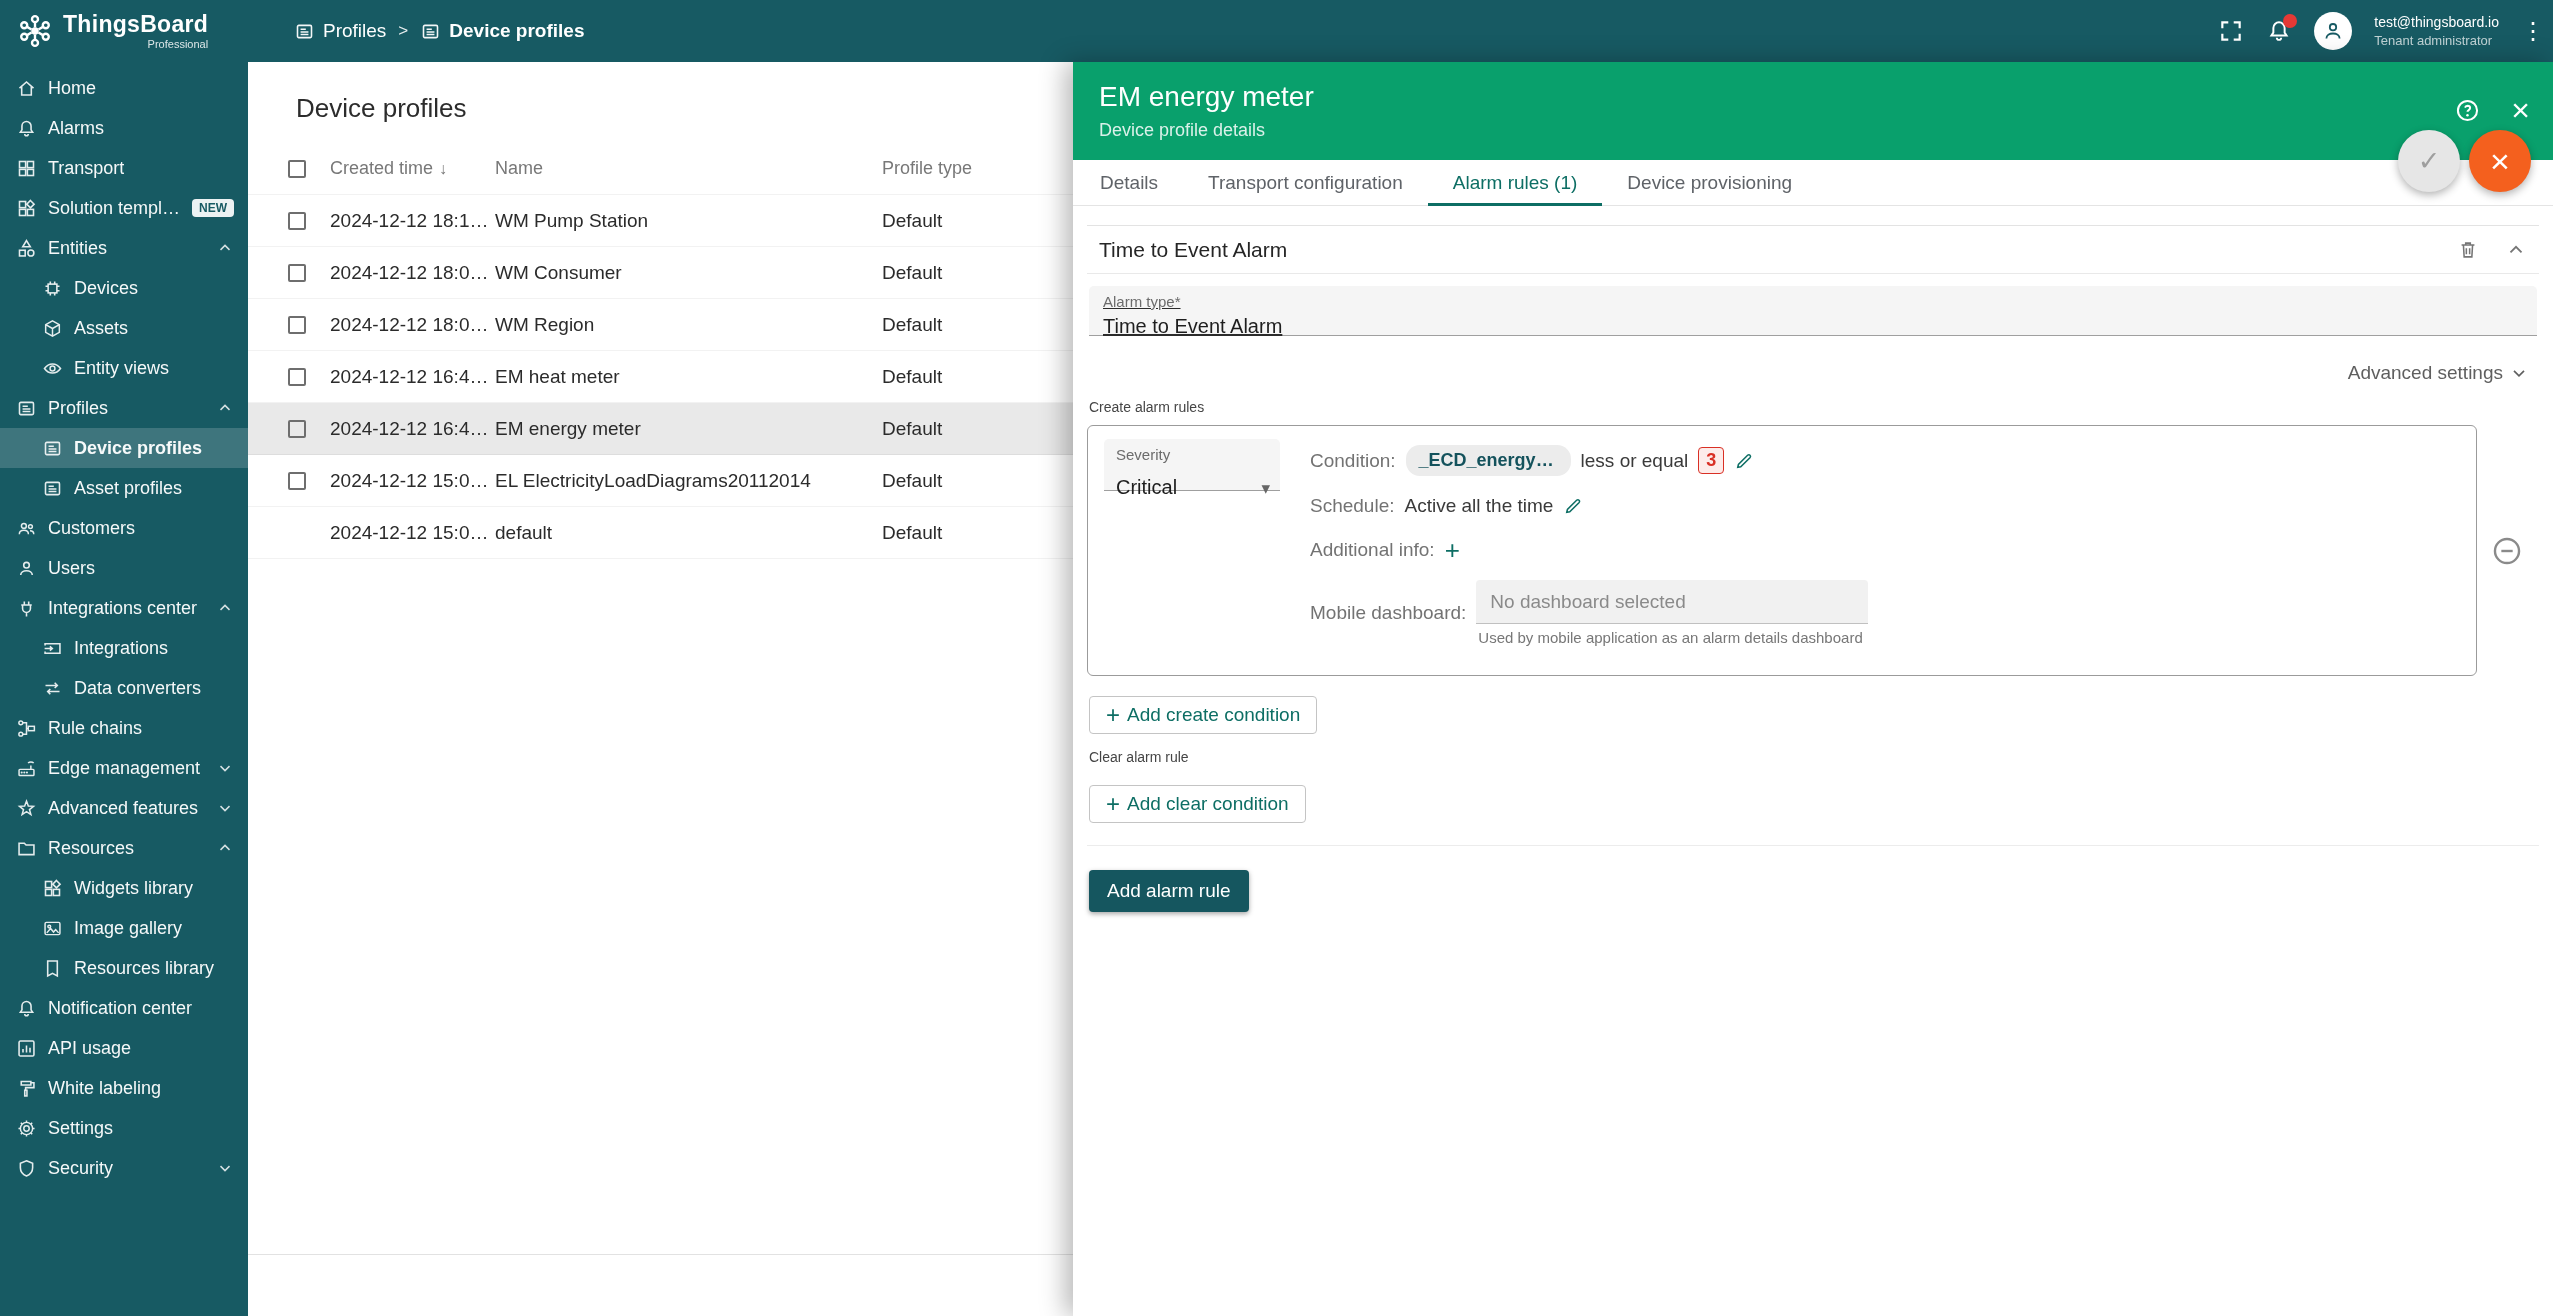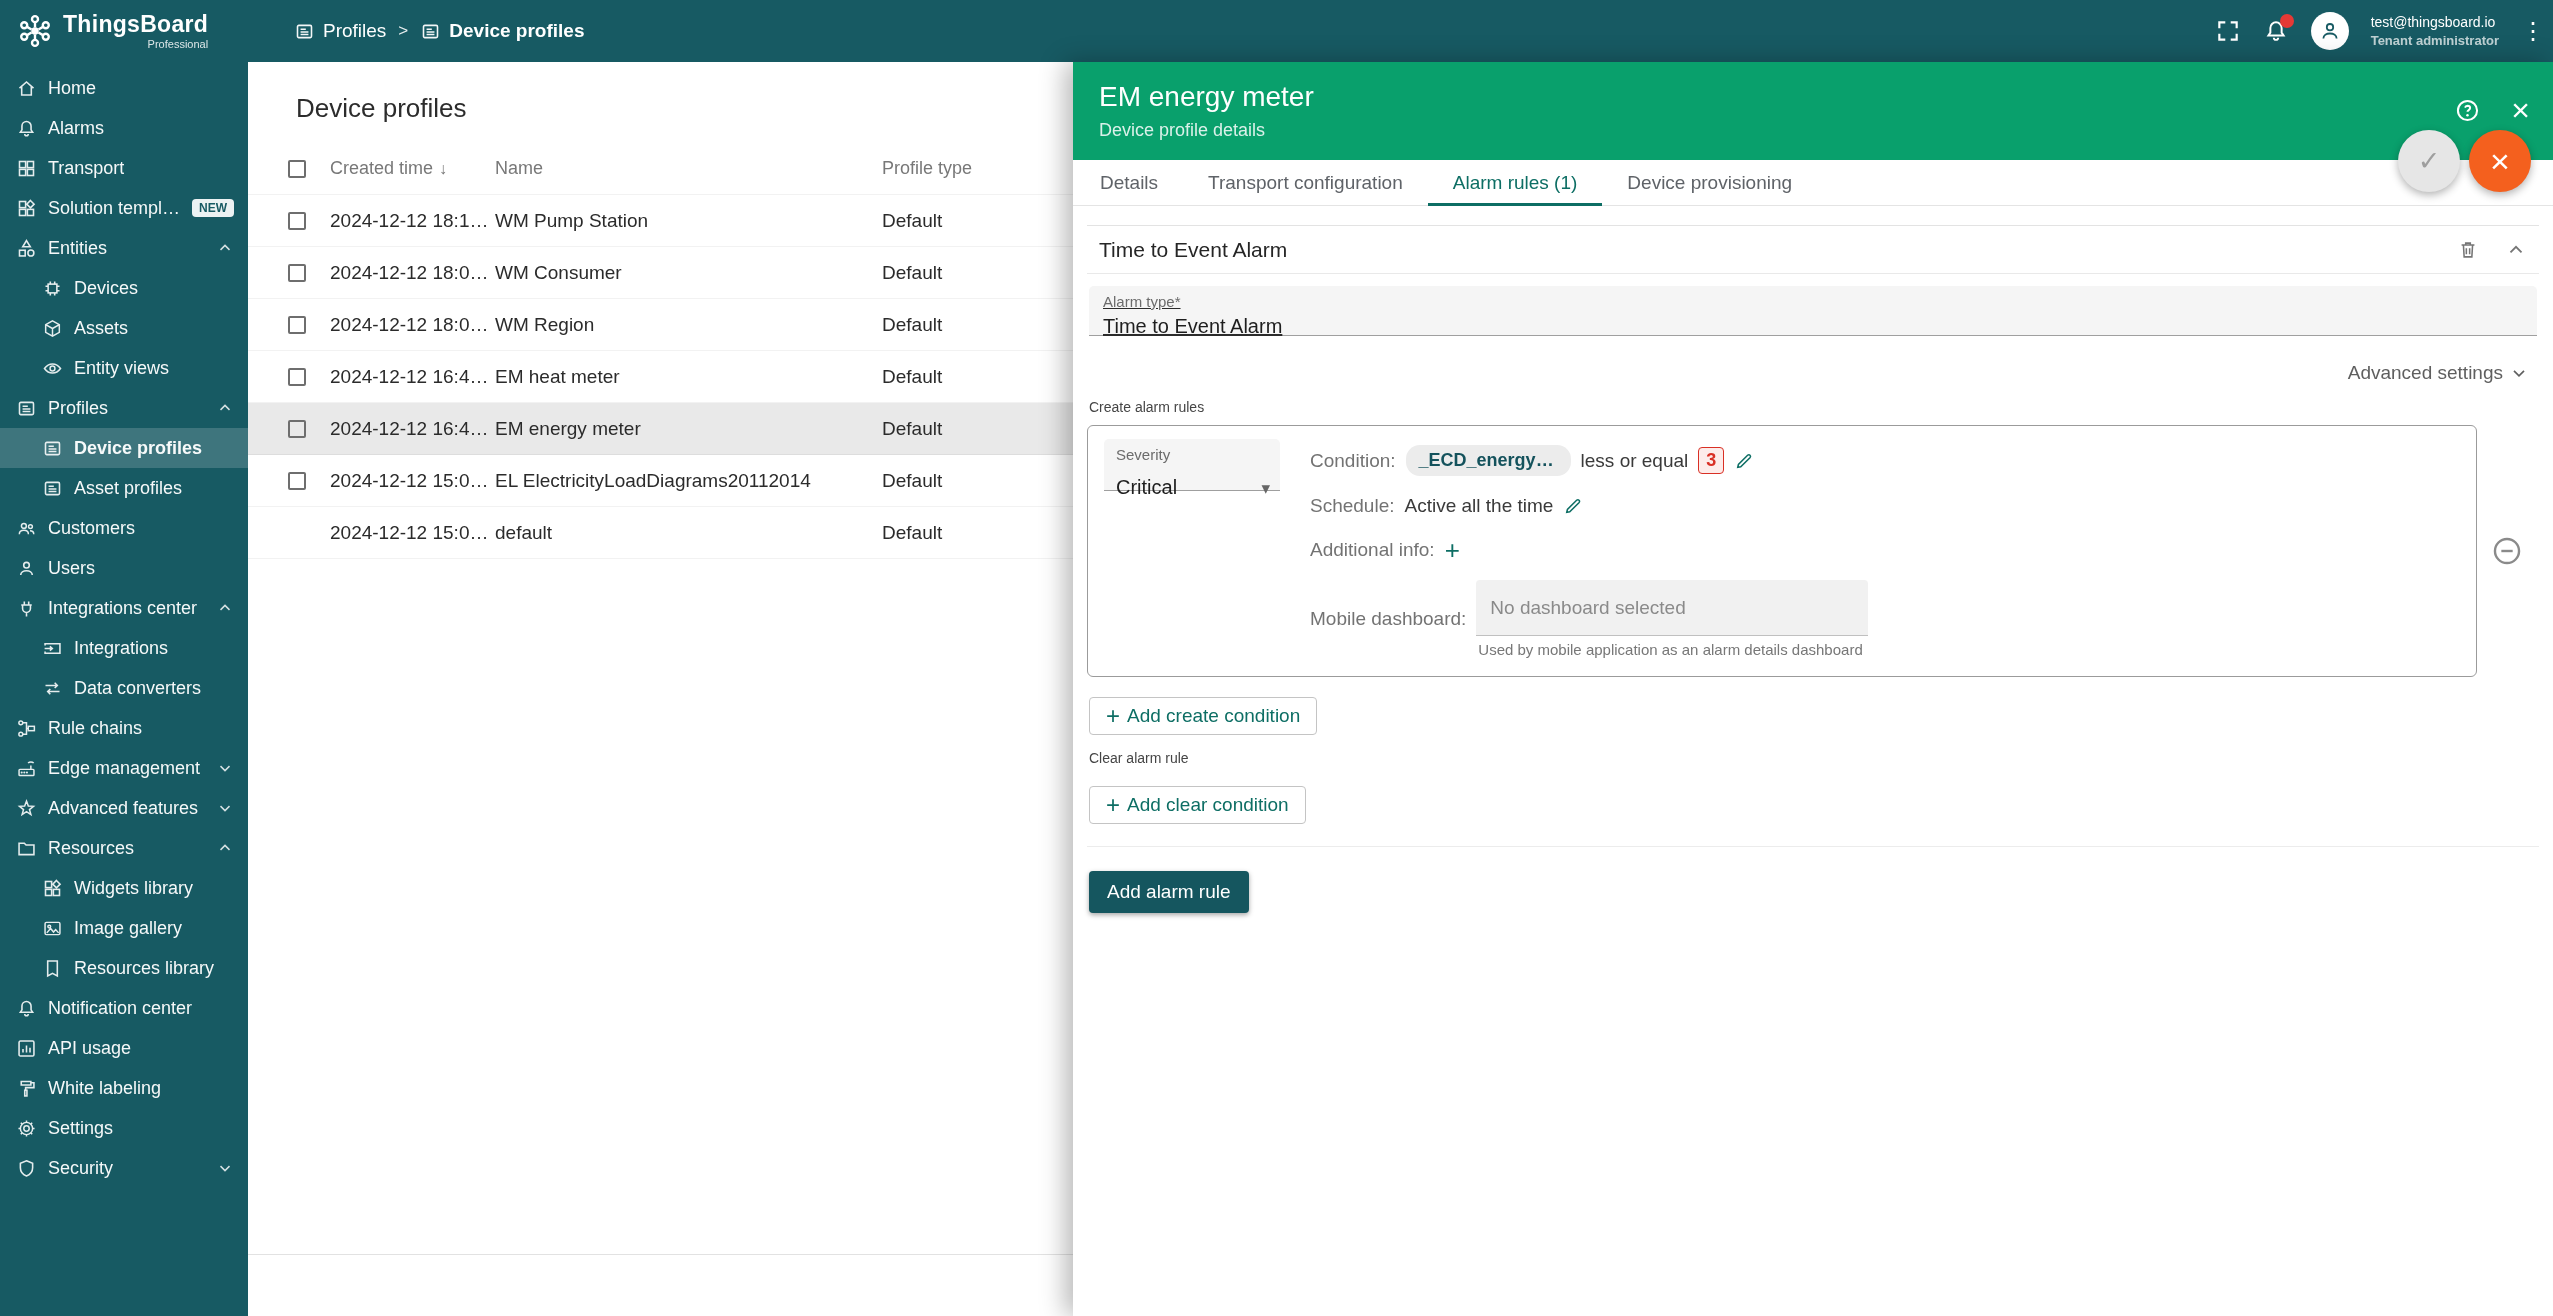--- a/index.html
+++ b/index.html
@@ -24,21 +24,21 @@
   .crumb.current span { font-weight:600; }
   .crumb-sep { font-size:17px; opacity:.9; }
   .top-right { margin-left:auto; display:flex; align-items:center; gap:22px; padding-right:14px; }
   .tb-icbtn { background:none; border:none; color:#fff; cursor:pointer; position:relative; display:flex; align-items:center; }
   .tb-icbtn .i { width:26px; height:26px; }
   .bell-badge { position:absolute; top:-4px; right:-5px; width:14px; height:14px; border-radius:50%; background:#E53935; }
   .avatar { width:38px; height:38px; border-radius:50%; background:#ffffff; display:flex; align-items:center; justify-content:center; cursor:pointer; }
   .avatar .i { width:24px; height:24px; color:#175A63; }
   .user-block { display:flex; flex-direction:column; line-height:1.2; cursor:pointer; }
   .user-email { font-size:14px; }
-  .user-role { font-size:13px; opacity:.72; margin-top:2px;font-weight:bold; }
+  .user-role { font-size:13px; opacity:.72; margin-top:2px; }
   .dots { font-size:24px; color:#fff; cursor:pointer; width:18px; text-align:center; }
 
   
   .sidebar { position:absolute; top:62px; left:0; bottom:0; width:248px; background:#175A63; padding-top:6px; z-index:10; }
   .nav-item { height:40px; display:flex; align-items:center; gap:11px; padding:0 14px 0 16px;
     color:rgba(255,255,255,.96); font-size:18px; cursor:pointer; }
   .nav-item .nav-ic { width:21px; height:21px; opacity:.92; flex:none; }
   .nav-item.sub { padding-left:42px; }
   .nav-item.sel { background:rgba(255,255,255,.17); }
   .nav-item.sel .nav-lb { font-weight:600; }
@@ -116,21 +116,21 @@
   .r-lbl { font-size:19px; color:#737373; }
   .chip { background:#ececec; border-radius:14px; padding:5px 13px; font-size:18px; font-weight:600; color:#14525C;
     max-width:165px; white-space:nowrap; overflow:hidden; text-overflow:ellipsis; cursor:pointer; }
   .op { font-size:19px; color:#3a3a3a; }
   .val-badge { border:1px solid #D93025; background:#FDECEA; color:#D93025; border-radius:4px;
     font-size:18px; font-weight:700; padding:2px 7px; min-width:22px; text-align:center; }
   .icbtn { background:none; border:none; cursor:pointer; color:#0D6E64; display:flex; align-items:center; }
   .icbtn .i { width:20px; height:20px; }
   .plus-glyph { color:#0D6E64; font-size:26px; font-weight:500; line-height:20px; }
   .mob-col { display:flex; flex-direction:column; }
-  .mob-input { width:392px; height:56px; background:#f1f1f1; border:none; border-bottom:1px solid rgba(0,0,0,.2);
+  .mob-input { width:392px; height:44px; background:#f1f1f1; border:none; border-bottom:1px solid rgba(0,0,0,.2);
     border-radius:4px 4px 0 0; padding:0 14px; font-size:19px; font-family:inherit; color:#444; }
   .mob-input::placeholder { color:#8a8a8a; }
   .mob-hint { font-size:15px; color:#777; margin-top:5px; padding-left:2px; }
   .rule-remove { width:60px; display:flex; justify-content:center; }
   .rule-remove .icbtn { color:#8a8a8a; }
   .rule-remove .i { width:34px; height:34px; }
 
   .stro { margin:20px 0 0 2px; height:38px; display:inline-flex; align-items:center; gap:7px; padding:0 16px;
     border:1px solid #c4c4c4; border-radius:4px; background:#fff; cursor:pointer;
     color:#0D6E64; font-size:19px; font-weight:500; font-family:inherit; }

